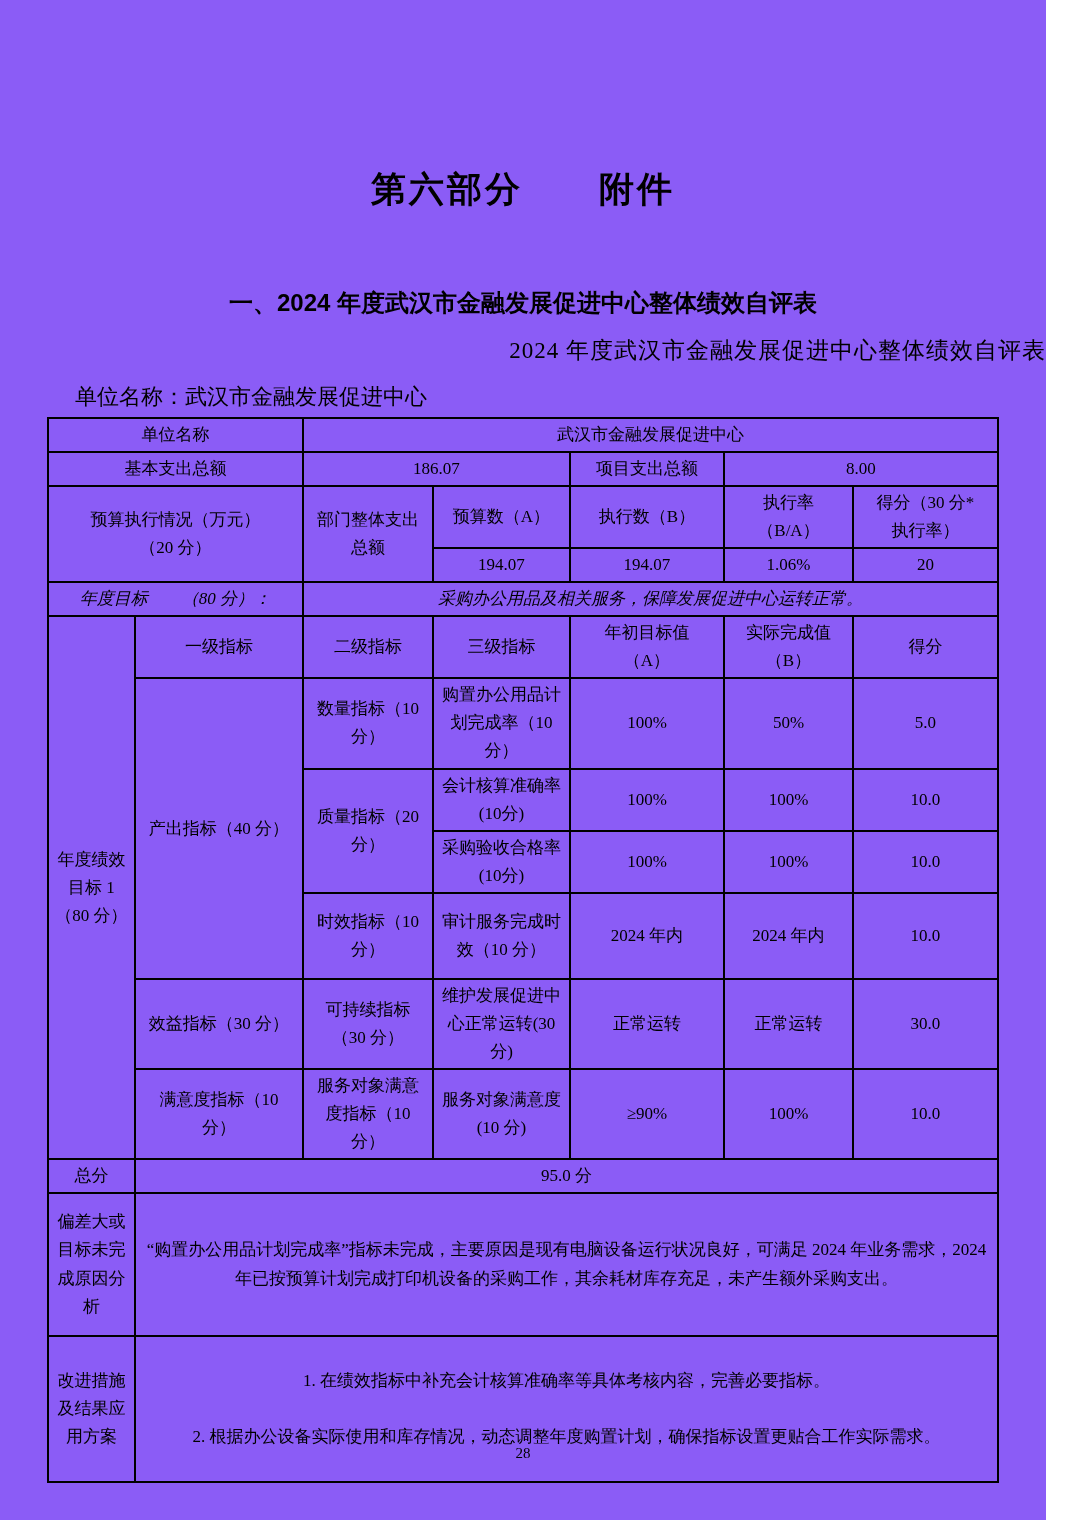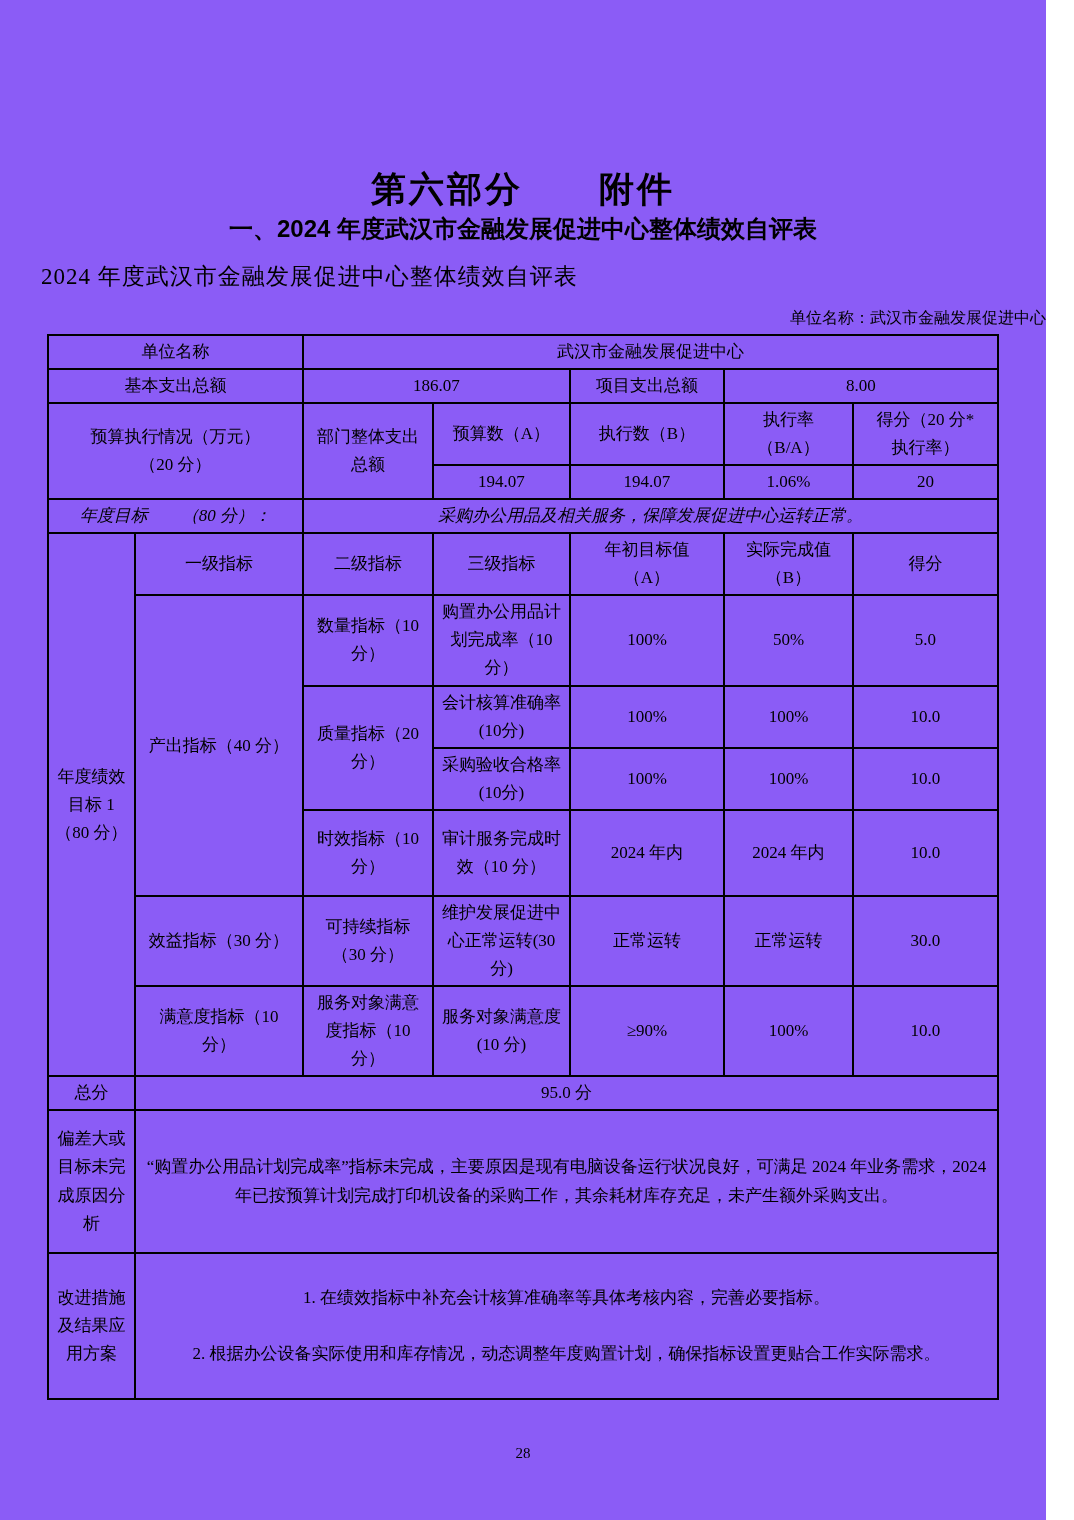--- a/index.html
+++ b/index.html
@@ -15,37 +15,38 @@
   }
   .doc-title {
     padding-top: 166px;
     text-align: center;
     font-size: 35px;
     font-weight: 700;
     letter-spacing: 3px;
     font-family: "Liberation Sans", "DejaVu Sans", sans-serif;
   }
   .section-heading {
+    margin-top: 74px;
     text-align: center;
     font-size: 24px;
     font-weight: 700;
     font-family: "Liberation Sans", "DejaVu Sans", sans-serif;
   }
   .subtitle {
     margin-top: 16px;
-    text-align: left;
+    text-align: right;
     font-size: 23px;
     font-weight: 400;
     letter-spacing: 1px;
     margin-left: 41px;
   }
   .unit-line {
     margin: 16px 0 5px 75px;
-    font-size: 16px;
-    text-align: right;
+    font-size: 22px;
+    text-align: left;
   }
   table.eval {
     width: 950px;
     margin: 0 auto;
     border-collapse: collapse;
     table-layout: fixed;
     font-size: 17px;
   }
   table.eval td {
     border: 2px solid #000000;
@@ -122,21 +123,21 @@
     </tr>
 
     <tr class="r3">
       <td colspan="2" rowspan="2">预算执行情况（万元）
 （20 分）</td>
       <td rowspan="2">部门整体支出总额</td>
       <td>预算数（A）</td>
       <td>执行数（B）</td>
       <td>执行率
 （B/A）</td>
-      <td>得分（20 分*
+      <td>得分（30 分*
 执行率）</td>
     </tr>
 
     <tr class="r4">
       <td>194.07</td>
       <td>194.07</td>
       <td>1.06%</td>
       <td>20</td>
     </tr>
 

